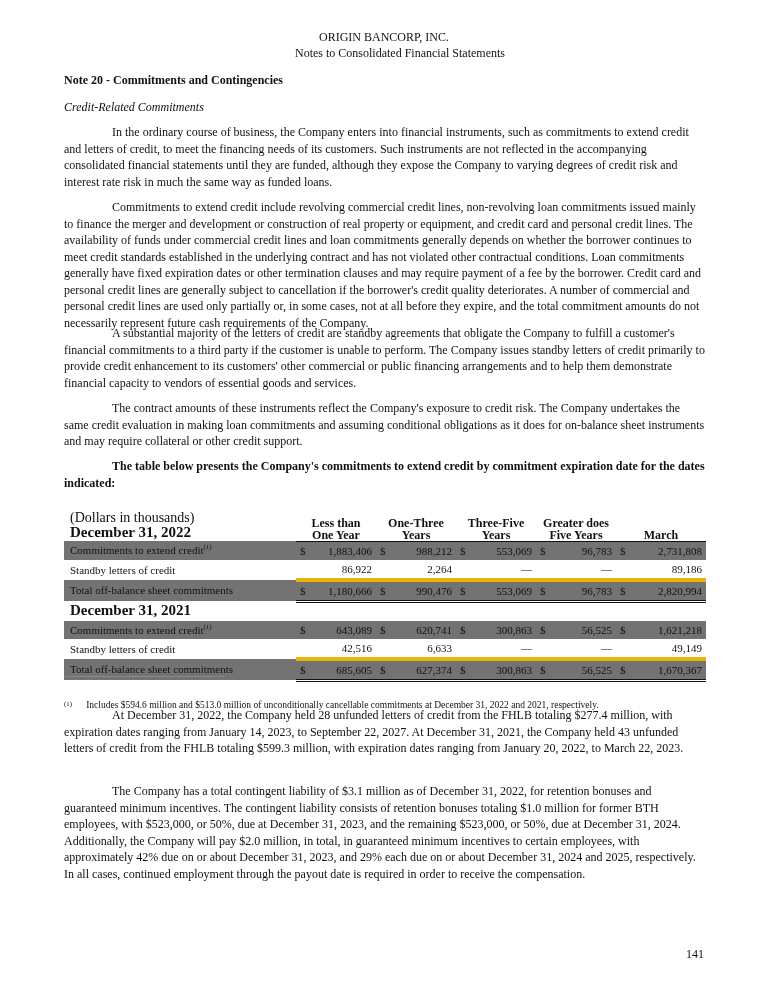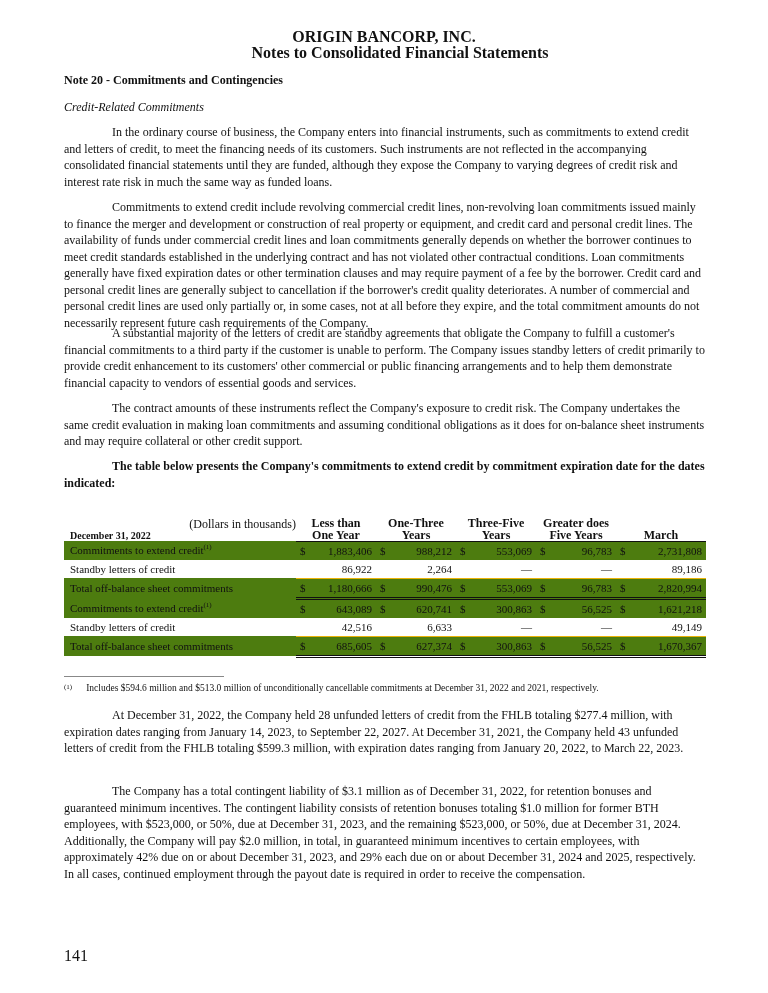--- a/index.html
+++ b/index.html
@@ -1,49 +1,49 @@
 <!DOCTYPE html>
 <html><head>
   <meta charset="utf-8">
   <style>
     html, body { margin: 0; padding: 0; background: #ffffff; }
     body {
       width: 768px; height: 993px; position: relative; overflow: hidden;
       font-family: "Liberation Serif", "DejaVu Serif", serif; color: #111;
     }
     .page { position: absolute; left: 64px; top: 0; width: 640px; }
-    .hdr { text-align: center; font-weight: bold; font-size: 16px; line-height: 16px; }
+    .hdr { text-align: center; font-weight: normal; font-size: 12px; line-height: 16px; }
     .hdr1 { position: absolute; top: 29px; left: 0; width: 640px; }
     .hdr2 { position: absolute; top: 45px; left: 16px; width: 640px; }
     .note-title { position: absolute; top: 73px; left: 0; font-weight: bold; font-size: 12px; }
     .sub-title { position: absolute; top: 100px; left: 0; font-weight: normal; font-style: italic; font-size: 12px; }
     .para {
       position: absolute; left: 0; width: 642px; font-size: 12px; line-height: 16.5px;
       text-indent: 48px; margin: 0;
     }
     table.fin {
       position: absolute; left: 0; top: 511px; width: 642px; border-collapse: collapse;
       font-size: 11px;
     }
     table.fin td { padding: 0; height: 18px; vertical-align: middle; white-space: nowrap; }
     .lbl { padding-left: 6px !important; }
-    .units { font-size: 12px; line-height: 12px; text-align: right; }
-    .sechead { font-weight: bold; font-size: 10px; }
+    .units { font-size: 14px; line-height: 12px; }
+    .sechead { font-weight: bold; font-size: 15px; }
     .colh { font-weight: bold; text-align: center; line-height: 12px; font-size: 12px; vertical-align: bottom !important; }
     .colh span { display: block; }
-    .blue td { background: #4d7c0f; }
+    .blue td { background: #737373; }
     .dol { width: 12px; text-align: left; padding-left: 4px !important; }
     .num { text-align: right; padding-right: 4px !important; }
-    .ul1 { border-bottom: 1px solid #eab308; }
+    .ul1 { border-bottom: 4px solid #eab308; }
     .dbl { border-bottom: 3px double #111; }
     .hdrline { border-bottom: 1.5px solid #111; }
     .fn-rule { position: absolute; left: 0; top: 676px; width: 160px; border-top: 1px solid #888; }
-    .fn { position: absolute; left: 0; top: 683px; font-size: 9.5px; width: 640px; }
+    .fn { position: absolute; left: 0; top: 700px; font-size: 9.5px; width: 640px; }
     .fn sup { font-size: 7px; vertical-align: top; margin-right: 14px; }
-    .pgno { position: absolute; top: 947px; left: 0; width: 640px; text-align: left; font-size: 16px; }
+    .pgno { position: absolute; top: 947px; left: 0; width: 640px; text-align: right; font-size: 12px; }
     sup.fnm { font-size: 7px; vertical-align: super; line-height: 0; }
   </style>
 </head>
 <body>
 
 <div class="page">
   <div class="hdr hdr1">ORIGIN BANCORP, INC.</div>
   <div class="hdr hdr2">Notes to Consolidated Financial Statements</div>
 
   <div class="note-title">Note 20 - Commitments and Contingencies</div>
@@ -130,20 +130,24 @@
       <td class="dol dbl">$</td>
           <td class="num dbl">990,476</td>
       <td class="dol dbl">$</td>
           <td class="num dbl">553,069</td>
       <td class="dol dbl">$</td>
           <td class="num dbl">96,783</td>
       <td class="dol dbl">$</td>
           <td class="num dbl">2,820,994</td>
     </tr>
 
+    <tr>
+      <td class="lbl sechead">December 31, 2021</td>
+      <td colspan="10"></td>
+    </tr>
     <tr class="blue">
       <td class="lbl"><span>Commitments to extend credit</span><sup class="fnm">(1)</sup></td>
       <td class="dol">$</td>
           <td class="num">643,089</td>
       <td class="dol">$</td>
           <td class="num">620,741</td>
       <td class="dol">$</td>
           <td class="num">300,863</td>
       <td class="dol">$</td>
           <td class="num">56,525</td>

